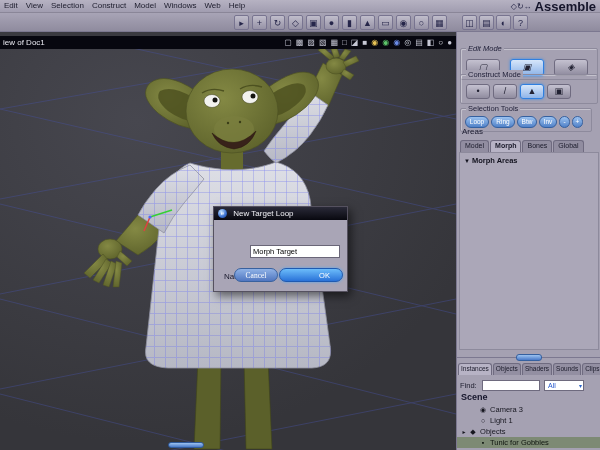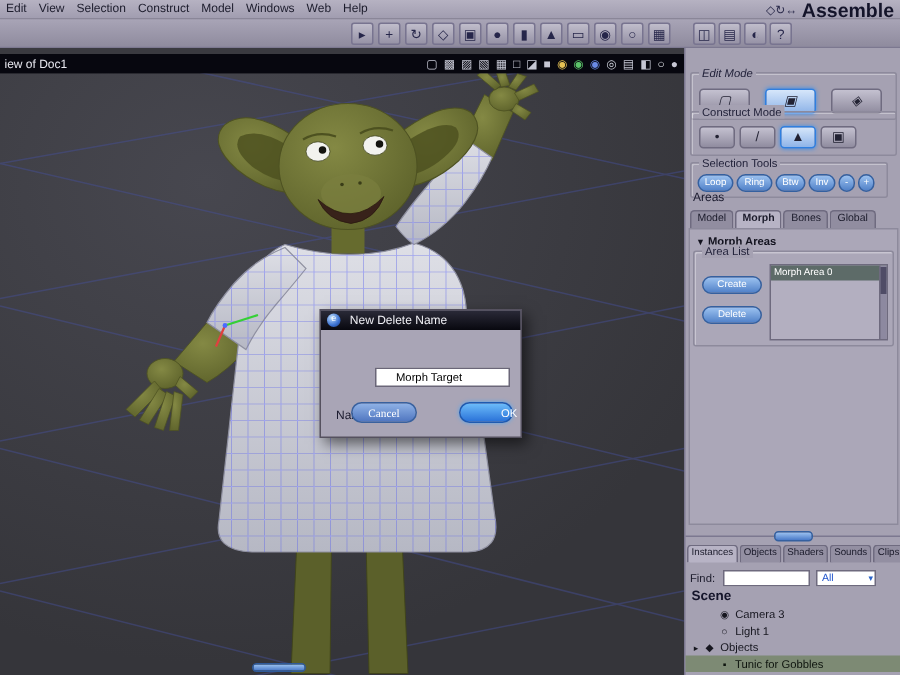--- a/index.html
+++ b/index.html
@@ -112,26 +112,26 @@
   .dialog { position:absolute; left:213px; top:206px; width:135px; height:86px;
     background:#a9a5b6; border:1px solid #55515f; box-shadow:3px 4px 9px rgba(0,0,0,.55); z-index:10; }
   .dialog-titlebar { height:13px; background:linear-gradient(#2a2a38,#08080f);
     color:#f0f0f5; font-size:8px; line-height:13px; }
   .dialog-app-icon { display:inline-block; width:9px; height:9px; border-radius:50%;
     background:radial-gradient(circle at 35% 30%, #bfe0ff, #3a70d0 60%, #1a3a80);
     margin:2px 4px 0 4px; vertical-align:top; font-size:6px; color:#fff; text-align:center;
     line-height:9px; }
   .dlg-name-label { position:absolute; left:10px; top:41px; font-size:8px; color:#1a1a2e;margin-top:24px; }
   .dlg-name-input { position:absolute; left:36px; top:38px; width:90px; height:13px;
-    border:1px solid #6a6678; background:#fff; font-size:7.5px; padding-left:13px;
+    border:1px solid #6a6678; background:#fff; font-size:7.5px; padding-left:2px;
     font-family:"Liberation Sans",sans-serif; }
   .dlg-btn { position:absolute; top:61px; height:14px; border-radius:7px; font-size:7.5px;
     color:#fff; text-align:center; line-height:13px; }
   .dlg-cancel { left:20px; width:44px; background:linear-gradient(#8fb2e6,#5076c0); border:1px solid #39619e;font-family:Liberation Serif, serif; }
-  .dlg-ok { left:92px; width:36px; background:linear-gradient(#6cbcfa,#2a72d8); border:1px solid #1f5ab0;
+  .dlg-ok { left:65px; width:64px; background:linear-gradient(#6cbcfa,#2a72d8); border:1px solid #1f5ab0;
     box-shadow:0 0 3px #57a7f0;padding-left:27px; }
 </style>
 </head>
 <body>
 
 <div id="app">
 
   <div class="menubar">
     <span id="menu-items"><span class="menu-item">Edit</span><span class="menu-item">View</span><span class="menu-item">Selection</span><span class="menu-item">Construct</span><span class="menu-item">Model</span><span class="menu-item">Windows</span><span class="menu-item">Web</span><span class="menu-item">Help</span></span>
     <span class="hdr-right">
@@ -276,31 +276,20 @@
       <span id="seltool-btns"><div class="sm-btn" style="left: 4px; width: 24px; top: 7px;">Loop</div><div class="sm-btn" style="left: 30px; width: 24px; top: 7px;">Ring</div><div class="sm-btn" style="left: 56px; width: 20px; top: 7px;">Btw</div><div class="sm-btn" style="left: 78px; width: 18px; top: 7px;">Inv</div><div class="sm-btn" style="left: 98px; width: 11px; top: 7px;">-</div><div class="sm-btn" style="left: 111px; width: 11px; top: 7px;">+</div></span>
     </div>
 
     <div class="move-label">Areas</div>
 
     <div class="tabs" id="top-tabs"><span class="tab">Model</span><span class="tab active">Morph</span><span class="tab">Bones</span><span class="tab">Global</span></div>
 
     <div class="content-box">
       <div class="sec-header"><span class="sec-arrow">▼</span><span>Morph Areas</span></div>
 
-      <div class="group al-group">
-        <span class="group-label">Area List</span>
-        <div class="sm-btn side-btn" style="top:16px;">Create</div>
-        <div class="sm-btn side-btn" style="top:36px;">Delete</div>
-        <div class="list-box">
-          <span id="area-list-items"><div class="list-item selected">Morph Area 0</div></span>
-          <div class="list-scroll">
-              <div class="list-thumb"></div>
-            </div>
-        </div>
-      </div>
 
     </div>
 
     <div class="divider">
       <div class="line"></div>
       <div class="div-pill"></div>
     </div>
 
     <div class="btabs" id="bottom-tabs"><span class="btab active">Instances</span><span class="btab">Objects</span><span class="btab">Shaders</span><span class="btab">Sounds</span><span class="btab">Clips</span></div>
 
@@ -315,21 +304,21 @@
         <div class="scene-row" style="padding-left: 13px;"><span class="expand"></span><span class="scene-icon">◉</span><span> Camera 3</span></div>
         <div class="scene-row" style="padding-left: 13px;"><span class="expand"></span><span class="scene-icon">○</span><span> Light 1</span></div>
         <div class="scene-row" style="padding-left: 3px;"><span class="expand">▸</span><span class="scene-icon">◆</span><span> Objects</span></div>
         <div class="scene-row selected" style="padding-left: 13px;"><span class="expand"></span><span class="scene-icon">▪</span><span> Tunic for Gobbles</span></div>
       </div>
   </div>
 
   <div class="dialog">
     <div class="dialog-titlebar">
       <span class="dialog-app-icon">e</span>
-      <span>New Delete Name</span>
+      <span>New Target Loop</span>
     </div>
     <span class="dlg-name-label">Name</span>
     <input class="dlg-name-input" value="Morph Target" style="">
     <div class="dlg-btn dlg-cancel">Cancel</div>
     <div class="dlg-btn dlg-ok">OK</div>
   </div>
 
 </div>
 
 </body></html>

